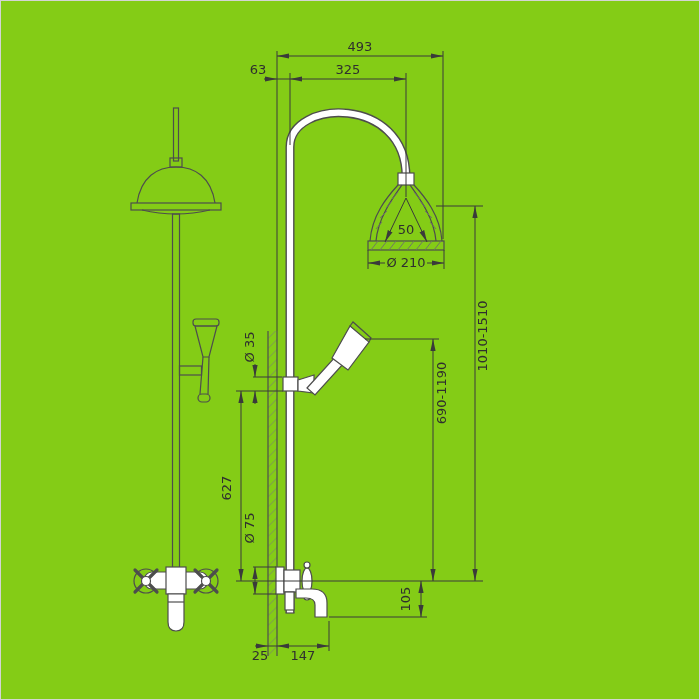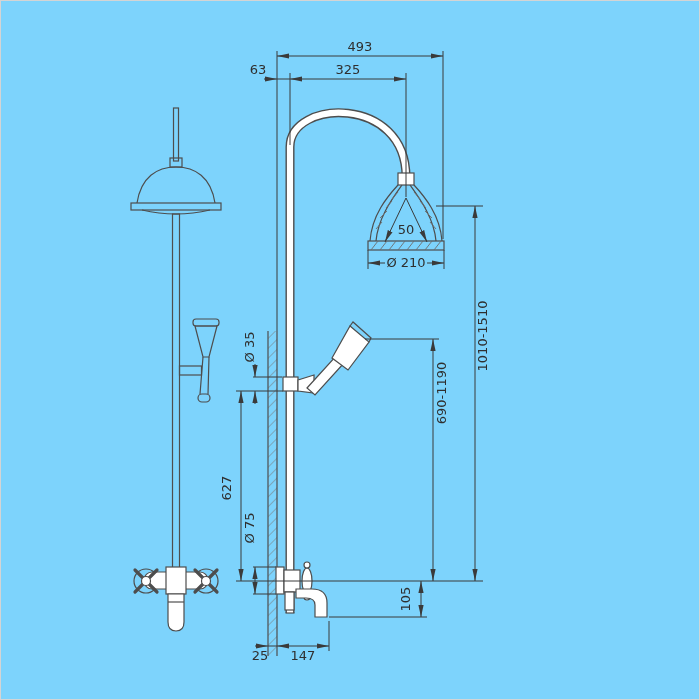--- a/index.html
+++ b/index.html
@@ -1,18 +1,18 @@
 <!DOCTYPE html>
 <html><head>
 <meta charset="utf-8">
 <style>
   html,body{margin:0;padding:0;background:#fff;}
   .frame{
     position:relative;width:698px;height:698px;
-    border:1px solid #d4d4d4;background:#7dd3fc;overflow:hidden;
+    border:1px solid #d4d4d4;background:#84cc16;overflow:hidden;
     font-family:"DejaVu Sans", sans-serif;
   }
   svg{position:absolute;left:0;top:0;}
   .ln   {fill:none;stroke:#4d4d4d;stroke-width:1.2;}
   .lnf  {fill:#ffffff;stroke:#4d4d4d;stroke-width:1.2;}
   .thk  {stroke:#4d4d4d;stroke-width:9;fill:none;}
   .thkw {stroke:#ffffff;stroke-width:6.2;fill:none;}
   .dim  {fill:none;stroke:#3a3a3a;stroke-width:1;}
   .lbl  {font:13px "DejaVu Sans", sans-serif;fill:#2f2f2f;}
   .tick {stroke:#6d6d6d;stroke-width:0.9;fill:none;}

